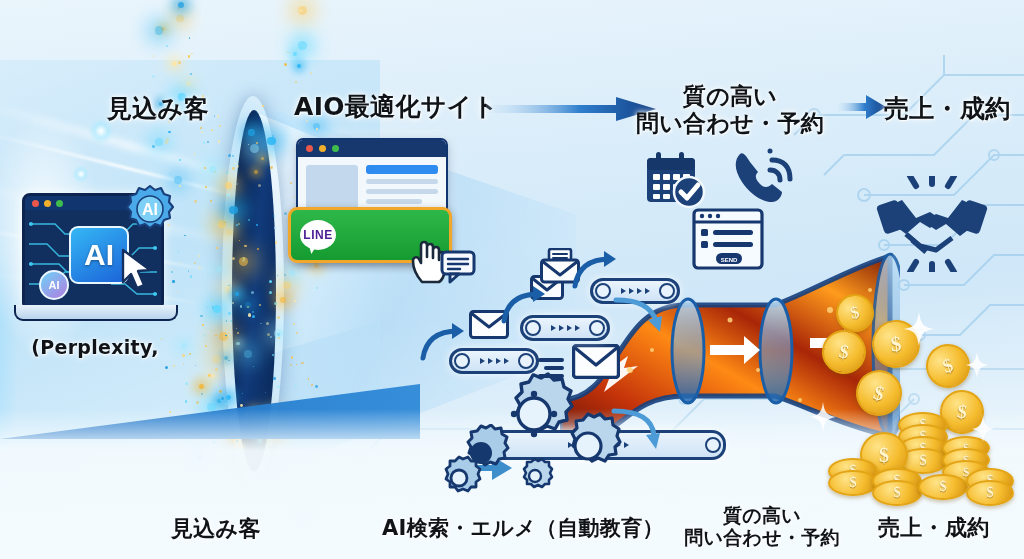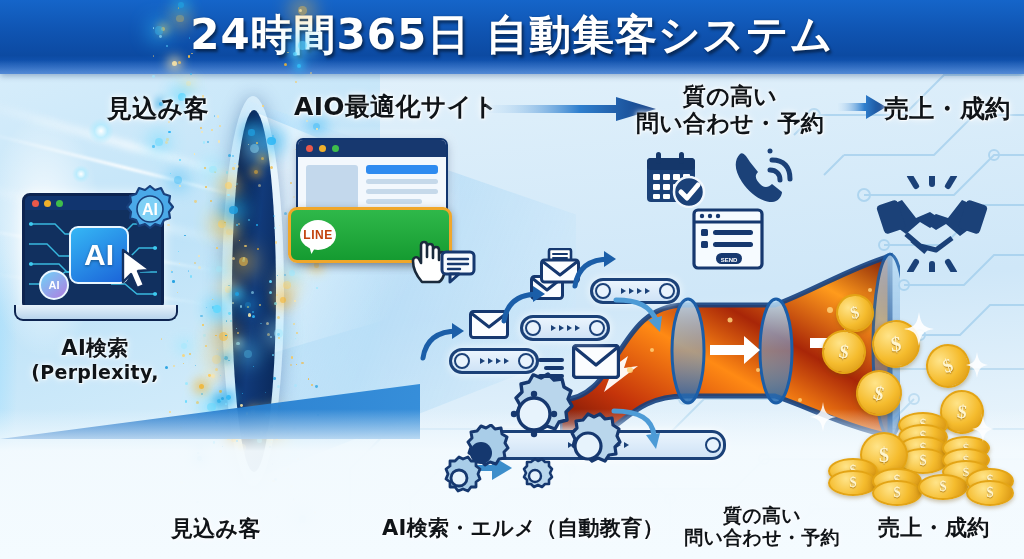--- a/index.html
+++ b/index.html
@@ -140,21 +140,21 @@
 
   .line-btn{
     position:absolute;left:288px;top:207px;width:164px;height:56px;border-radius:9px;
     background:linear-gradient(180deg,#2fb84a,#159b31);border:3px solid #f0a72a;
     display:flex;align-items:center;gap:7px;padding-left:9px;box-sizing:border-box;
     box-shadow:0 3px 8px rgba(0,0,0,.3);
   }
   .line-logo{
     width:36px;height:30px;border-radius:50%;background:#fff;
     display:flex;align-items:center;justify-content:center;
-    color:#c2410c;font-weight:bold;font-size:12px;letter-spacing:.5px;
+    color:#4c1d95;font-weight:bold;font-size:12px;letter-spacing:.5px;
     position:relative;flex:0 0 auto;
   }
   .line-logo::after{content:"";position:absolute;left:9px;bottom:-4px;width:7px;height:8px;background:#fff;
     clip-path:polygon(0 0,100% 0,35% 100%);}
   .line-txt{color:#fff;font-weight:bold;font-size:16px;line-height:1.15;
     text-shadow:1px 1px 2px rgba(0,0,0,.4);font-family:"DejaVu Sans","Liberation Sans",sans-serif;}
   .hand{position:absolute;left:410px;top:238px;width:42px;height:46px;}
   .belt{
     position:absolute;border:3px solid #1b4178;border-radius:14px;height:20px;
     background:linear-gradient(180deg,#eaf4fd,#cfe3f6);
@@ -262,23 +262,20 @@
       <path d="M80 170 L80 110 L120 70 L300 70 L340 110 L340 170"></path>
       <path d="M140 170 L140 130 L180 100 L380 100"></path>
     </g>
     <g fill="none" stroke="#a8d3ee" stroke-width="2">
       <circle cx="60" cy="40" r="5"></circle>
         <circle cx="240" cy="80" r="5"></circle>
         <circle cx="340" cy="110" r="5"></circle>
     </g>
   </svg>
 
-  <div class="banner">
-    <div class="banner-title">24時間365日 自動集客システム</div>
-  </div>
 
   <div class="cone"></div>
   <div class="cone-sheen"></div>
   <div class="funnel-mouth">
     <div class="funnel-mouth-in"></div>
   </div>
 
   <div class="particles">
 
   <div class="pt" style="left: 41.4px; top: -42.5px; width: 1.6px; height: 1.6px; background: rgb(255, 211, 107); opacity: 0.68;"></div>
@@ -673,21 +670,20 @@
       </svg>
     </div>
     <div class="laptop-base"></div>
     <svg class="ai-gear" viewBox="0 0 48 48">
       <path d="M24 1 l5 4 6 -2 3 6 6 2 -1 6 4 5 -4 5 1 6 -6 2 -3 6 -6 -2 -5 4 -5 -4 -6 2 -3 -6 -6 -2 1 -6 -4 -5 4 -5 -1 -6 6 -2 3 -6 6 2 z" fill="#4aa9e8" stroke="#19407c" stroke-width="2.2" stroke-linejoin="round"></path>
       <circle cx="24" cy="24" r="13" fill="#7fd0f6" stroke="#19407c" stroke-width="1.6"></circle>
       <text x="24" y="30" text-anchor="middle" font-size="16" font-weight="bold" fill="#ffffff" font-family="Liberation Sans, sans-serif">AI</text>
     </svg>
   </div>
   <div class="lbl" style="left:0px;top:336px;width:190px;font-size:21px;">
-    <div>AI検索</div>
     <div style="font-size:19px;">(Perplexity,</div>
   </div>
 
   <div class="site">
     <div class="site-bar">
       <div class="dot" style="background:#e9584a;"></div>
       <div class="dot" style="background:#f0b02c;"></div>
       <div class="dot" style="background:#3fbd4c;"></div>
     </div>
     <div class="site-body">

